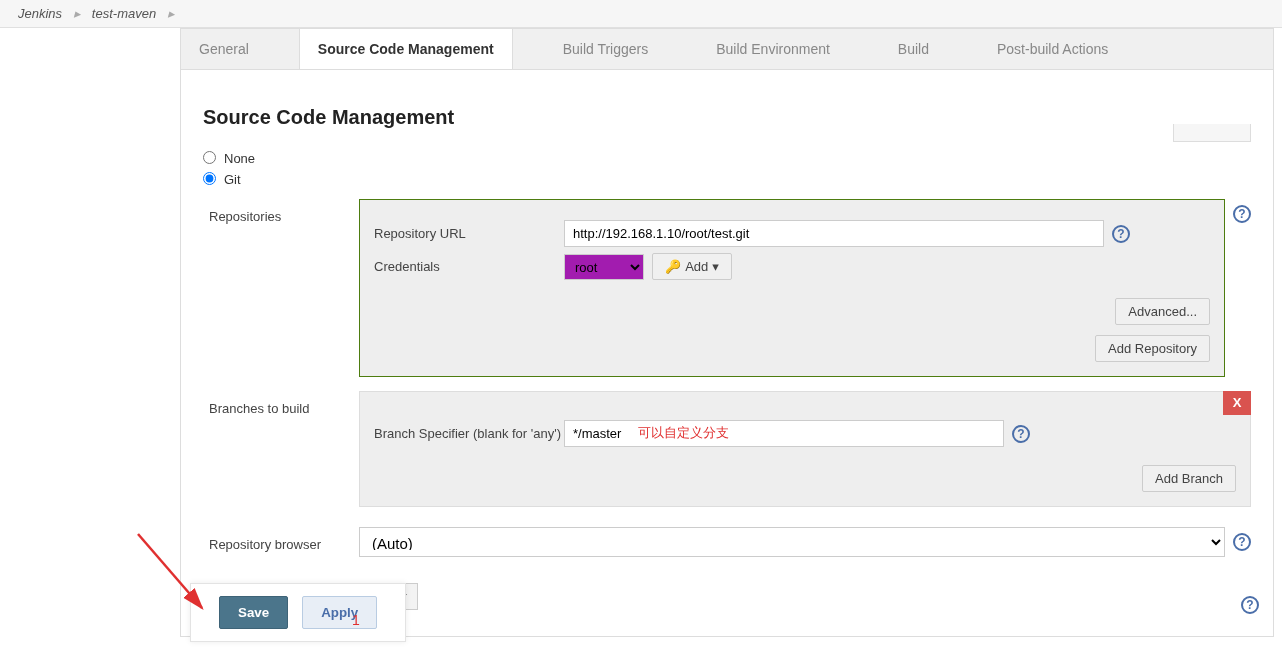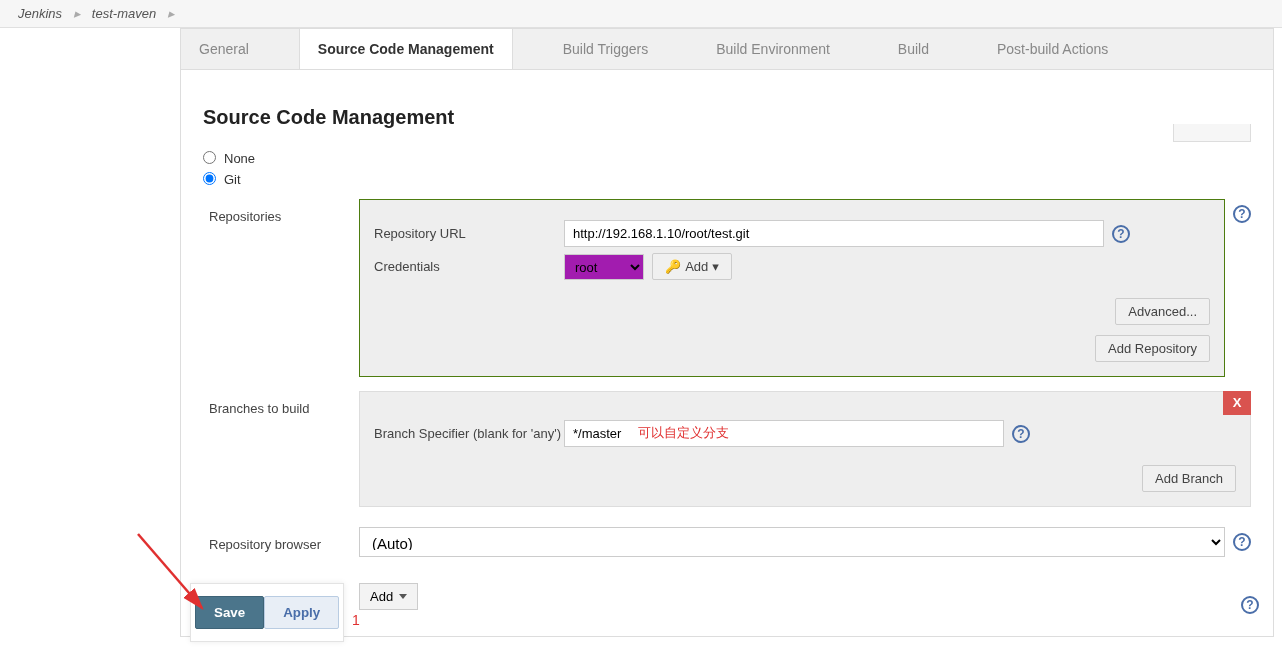--- a/index.html
+++ b/index.html
@@ -50,21 +50,21 @@
 
 .repo-browser-row { display: flex; align-items: center; margin-top: 20px; }
 .repo-browser-row .sub-label { padding-top: 4px; }
 .repo-browser-select { flex: 1; border: 1px solid #ccc; padding: 6px 8px; font-size: 15px; background: #fff; height: 30px; }
 
 .add-beh-row { display: flex; align-items: center; margin-top: 26px; }
 .add-beh-row .sub-label { color: #bbb; padding-top: 4px; }
 .dropdown-btn { border: 1px solid #ccc; background: #f3f3f3; padding: 5px 10px; font-size: 13px; cursor: pointer; display: inline-flex; align-items: center; gap: 6px; }
 .caret { width: 0; height: 0; border-left: 4px solid transparent; border-right: 4px solid transparent; border-top: 5px solid #555; }
 
-.float-bar { position: absolute; left: 190px; bottom: 14px; background: #fff; border: 1px solid #e3e3e3; padding: 12px 4px; display: flex; align-items: center; gap: 0; box-shadow: 0 0 6px rgba(0,0,0,0.08); z-index: 10; }
+.float-bar { position: absolute; left: 190px; bottom: 14px; background: #fff; border: 1px solid #e3e3e3; padding: 12px 28px; display: flex; align-items: center; gap: 14px; box-shadow: 0 0 6px rgba(0,0,0,0.08); z-index: 10; }
 .btn-save { background: #4b758b; color: #fff; border: 1px solid #3e6377; padding: 8px 18px; font-weight: bold; cursor: pointer; border-radius: 2px; }
 .btn-apply { background: #e8eef6; color: #4a6ea9; border: 1px solid #b9cce2; padding: 8px 18px; font-weight: bold; cursor: pointer; border-radius: 2px; }
 
 .arrow-svg { position: absolute; left: 130px; bottom: 30px; width: 100px; height: 100px; z-index: 11; pointer-events: none; }
 
 .one-label { position: absolute; left: 352px; bottom: 28px; color: #e03030; font-size: 14px; z-index: 11; }
 
 .git-indent { margin-left: 6px; }
 
 .rel { position: relative; }

